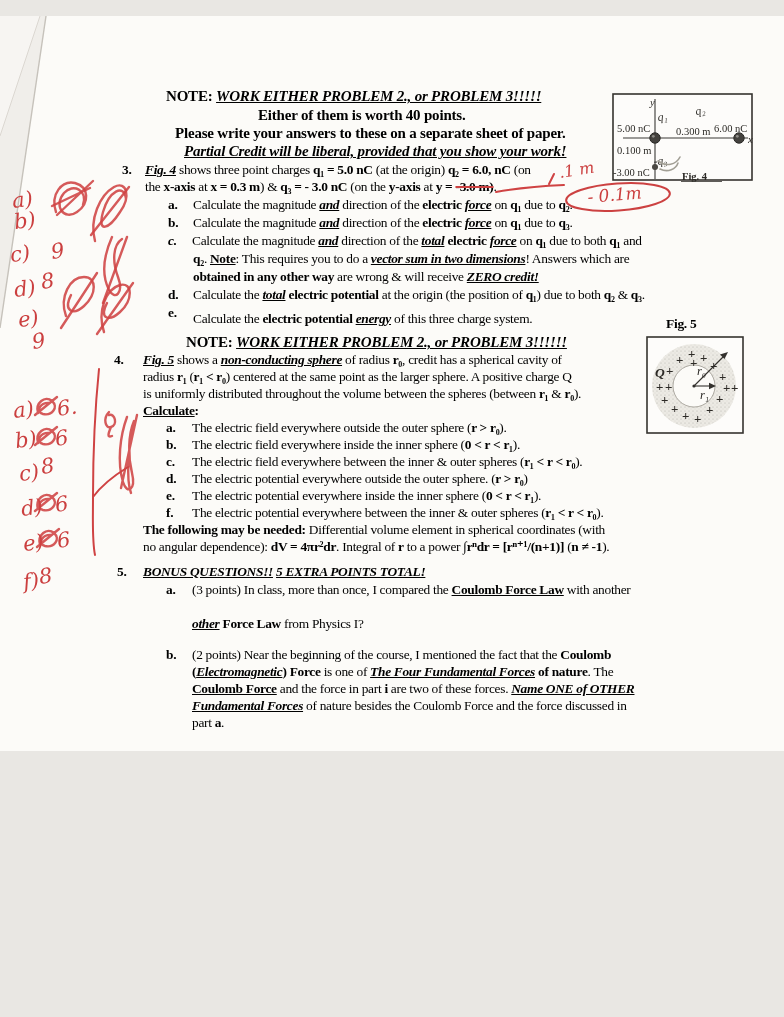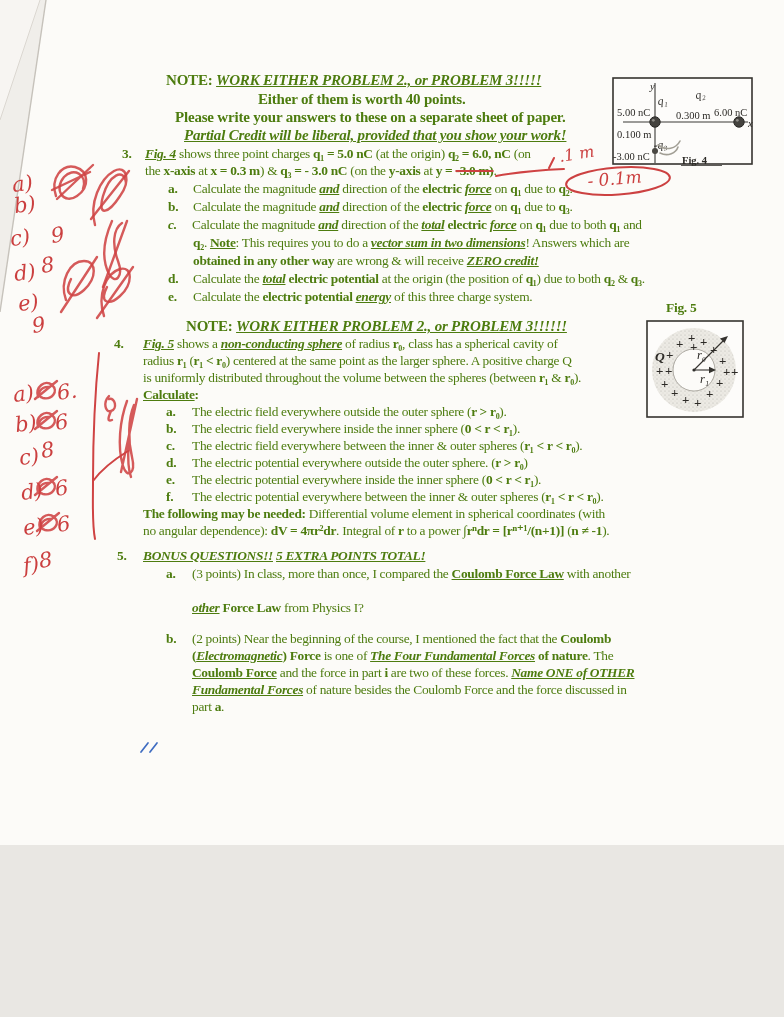--- a/index.html
+++ b/index.html
@@ -1,19 +1,19 @@
 <!DOCTYPE html>
 <html><head>
 <meta charset="utf-8">
 <style>
   html,body{margin:0;padding:0;background:#e9e7e3;}
   .page{
-    position:relative;width:784px;height:845px;margin:0 auto;
+    position:relative;width:784px;height:735px;margin:16px auto;
     background:#fcfbf8;overflow:hidden;
-    font-family:"Liberation Serif","DejaVu Serif",serif;color:#4d7c0f;
+    font-family:"Liberation Serif","DejaVu Serif",serif;color:#000000;
   }
   .line{position:absolute;white-space:nowrap;font-size:13.4px;letter-spacing:-0.3px;line-height:1.15;}
   .h15{font-size:15px;letter-spacing:-0.2px;}
   .b{font-weight:bold;}
   .i{font-style:italic;}
   .u{text-decoration:underline;}
   .line .b{font-weight:bold;}
   .line .i{font-style:italic;}
   .line .u{text-decoration:underline;}
   .rstrike{text-decoration:line-through;-webkit-text-decoration-line:line-through;text-decoration-color:#cc4141;text-decoration-thickness:2px;}
@@ -53,21 +53,21 @@
   <div class="line" style="left:193px;top:181px"><span>Calculate the magnitude </span><span class="b i u">and</span><span> direction of the </span><span class="b">electric </span><span class="b i u">force</span><span> on </span><span class="b">q₁</span><span> due to </span><span class="b">q₂</span><span>.</span></div>
   <div class="line b" style="left:168px;top:199px">b.</div>
   <div class="line" style="left:193px;top:199px"><span>Calculate the magnitude </span><span class="b i u">and</span><span> direction of the </span><span class="b">electric </span><span class="b i u">force</span><span> on </span><span class="b">q₁</span><span> due to </span><span class="b">q₃</span><span>.</span></div>
   <div class="line b i" style="left:168px;top:217px">c.</div>
   <div class="line" style="left:192px;top:217px"><span>Calculate the magnitude </span><span class="b i u">and</span><span> direction of the </span><span class="b i u">total</span><span class="b"> electric </span><span class="b i u">force</span><span> on </span><span class="b">q₁</span><span> due to both </span><span class="b">q₁</span><span> and</span></div>
   <div class="line" style="left:193px;top:235px"><span class="b">q₂</span><span>. </span><span class="b u">Note</span><span>: This requires you to do a </span><span class="b i u">vector sum in two dimensions</span><span>! Answers which are</span></div>
   <div class="line" style="left:193px;top:253px"><span class="b">obtained in any other way</span><span> are wrong &amp; will receive </span><span class="b i u">ZERO credit!</span></div>
   <div class="line b" style="left:168px;top:271px">d.</div>
   <div class="line" style="left:193px;top:271px"><span>Calculate the </span><span class="b i u">total</span><span class="b"> electric potential</span><span> at the origin (the position of </span><span class="b">q₁</span><span>) due to both </span><span class="b">q₂</span><span> &amp; </span><span class="b">q₃</span><span>.</span></div>
   <div class="line b" style="left:168px;top:289px">e.</div>
-  <div class="line" style="left:193px;top:289px"><span>Calculate the </span><span class="b">electric potential </span><span class="b i u">energy</span><span> of this three charge system.</span></div>
+  <div class="line" style="left:193px;top:295px"><span>Calculate the </span><span class="b">electric potential </span><span class="b i u">energy</span><span> of this three charge system.</span></div>
 
   <svg class="fig" style="left:610px;top:75px" width="146" height="92">
     <rect x="3" y="3" width="139" height="86" fill="#fdfcfa" stroke="#35332f" stroke-width="1.6"></rect>
     <line x1="45" y1="8" x2="45" y2="88" stroke="#3a3834" stroke-width="1.1"></line>
     <line x1="13" y1="47" x2="138" y2="47" stroke="#3a3834" stroke-width="1.1"></line>
     <text x="40" y="15" class="figlabel i" font-size="11">y</text>
     <text x="138" y="52" class="figlabel i" font-size="11">x</text>
     <circle cx="45" cy="47" r="5.2" fill="#44423e" stroke="#2b2a27"></circle>
     <circle cx="43.3" cy="45.3" r="1.4" fill="#8f8d88"></circle>
     <circle cx="129" cy="47" r="5.2" fill="#44423e" stroke="#2b2a27"></circle>
@@ -123,21 +123,21 @@
       <text x="27" y="79">+</text>
       <text x="62" y="80">+</text>
       <text x="38" y="86">+</text>
       <text x="50" y="89">+</text>
     </g>
   </svg>
 
   <div class="line h15" style="left:186px;top:318px"><span class="b">NOTE: </span><span class="b i u">WORK EITHER PROBLEM 2., or  PROBLEM 3!!!!!!</span></div>
 
   <div class="line b" style="left:114px;top:336px">4.</div>
-  <div class="line" style="left:143px;top:336px"><span class="b i u">Fig. 5</span><span> shows a </span><span class="b i u">non-conducting sphere</span><span> of radius </span><span class="b">r₀</span><span>, class has a spherical cavity of</span></div>
+  <div class="line" style="left:143px;top:336px"><span class="b i u">Fig. 5</span><span> shows a </span><span class="b i u">non-conducting sphere</span><span> of radius </span><span class="b">r₀</span><span>, credit has a spherical cavity of</span></div>
   <div class="line" style="left:143px;top:353px"><span>radius </span><span class="b">r₁</span><span> (</span><span class="b">r₁ &lt;  r₀</span><span>) centered at the same point as the larger sphere. A positive charge Q</span></div>
   <div class="line" style="left:143px;top:370px"><span>is uniformly distributed throughout the volume between the spheres (between </span><span class="b">r₁</span><span> &amp; </span><span class="b">r₀</span><span>).</span></div>
   <div class="line" style="left:143px;top:387px"><span class="b u">Calculate</span><span class="b">:</span></div>
 
   <div class="line b" style="left:166px;top:404px">a.</div>
   <div class="line" style="left:192px;top:404px"><span>The electric field everywhere outside the outer sphere (</span><span class="b">r &gt; r₀</span><span>).</span></div>
   <div class="line b" style="left:166px;top:421px">b.</div>
   <div class="line" style="left:192px;top:421px"><span>The electric field everywhere inside the inner sphere (</span><span class="b">0 &lt; r &lt; r₁</span><span>).</span></div>
   <div class="line b" style="left:166px;top:438px">c.</div>
   <div class="line" style="left:192px;top:438px"><span>The electric field everywhere between the inner &amp; outer spheres (</span><span class="b">r₁ &lt; r &lt; r₀</span><span>).</span></div>

